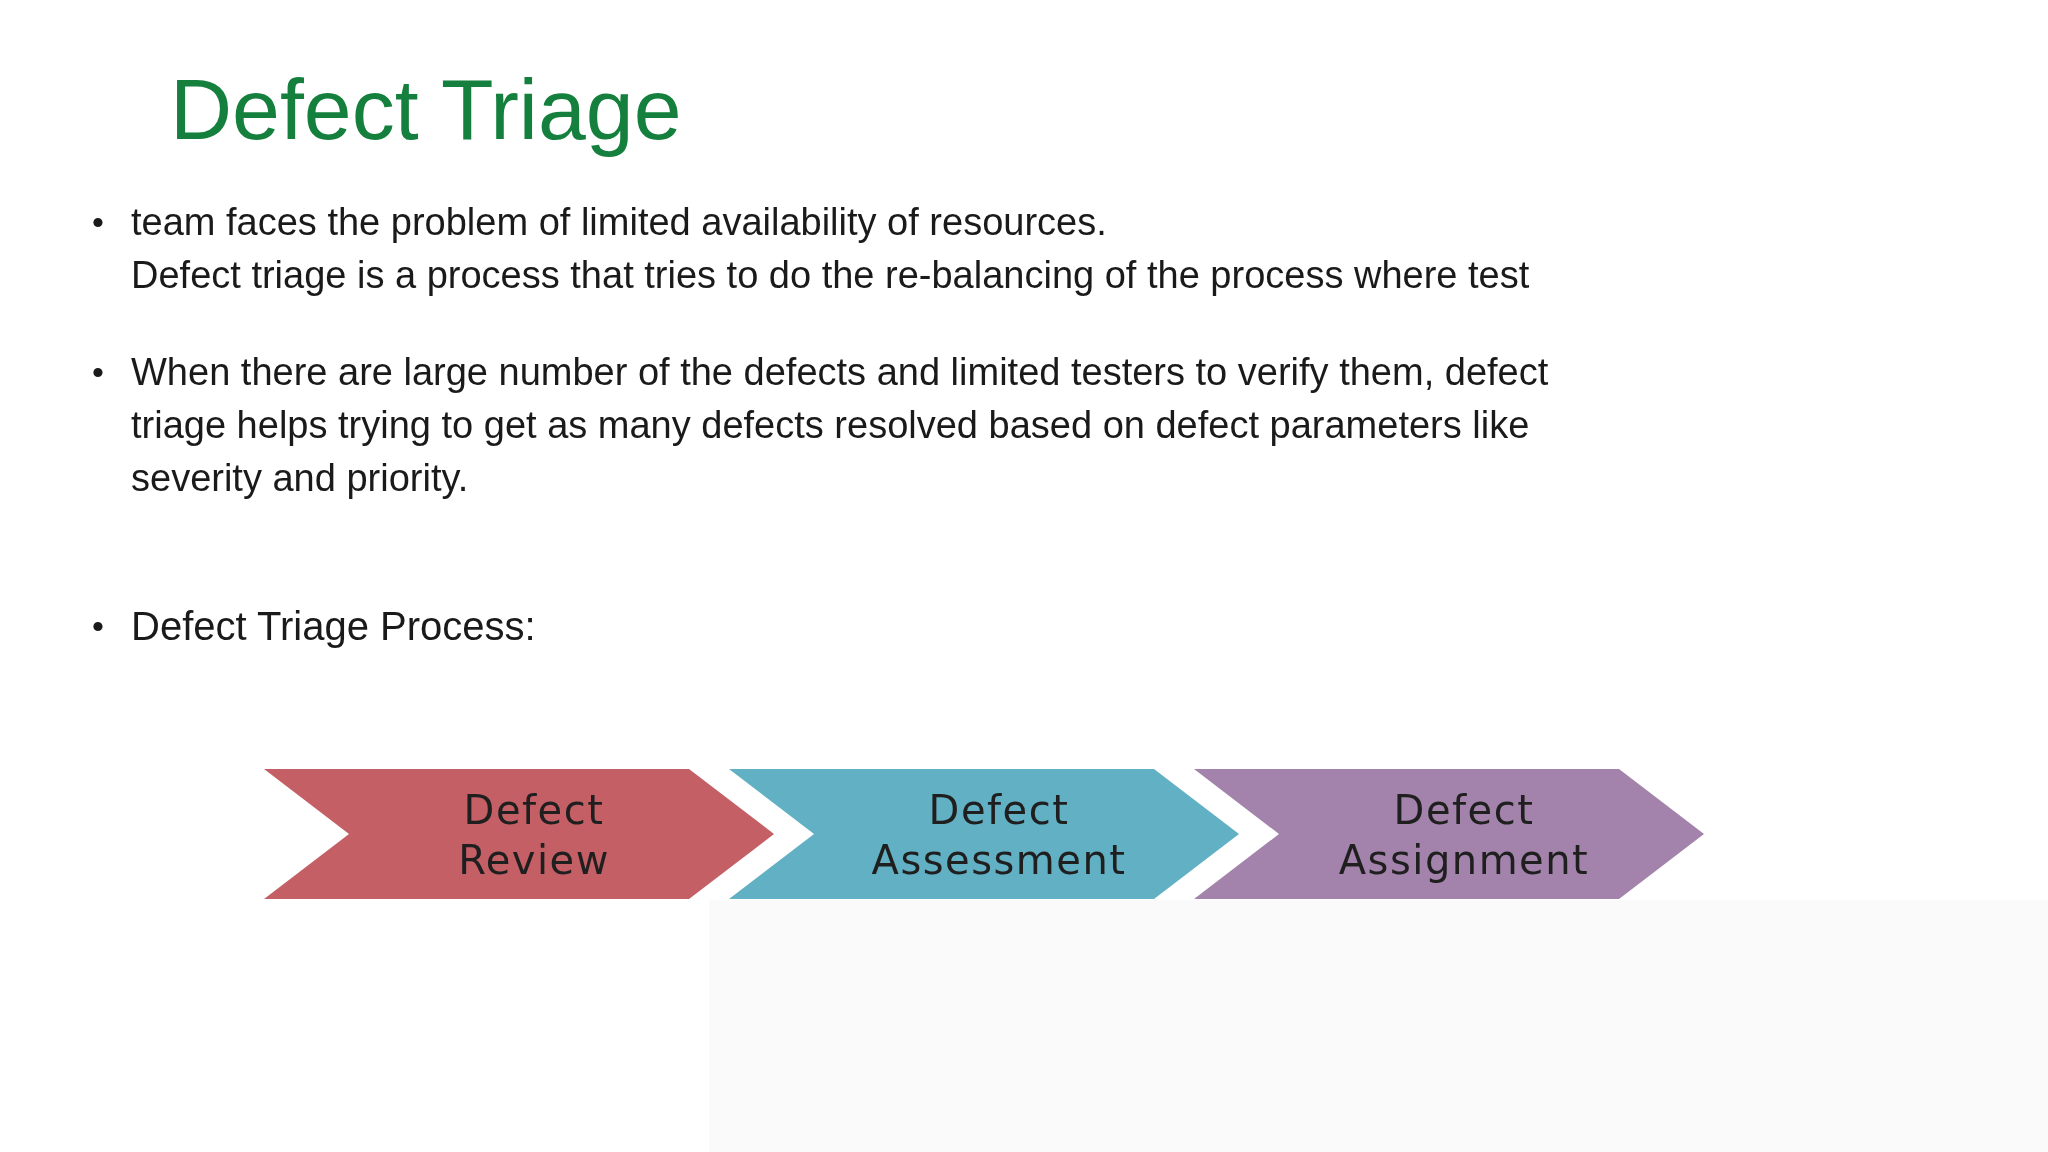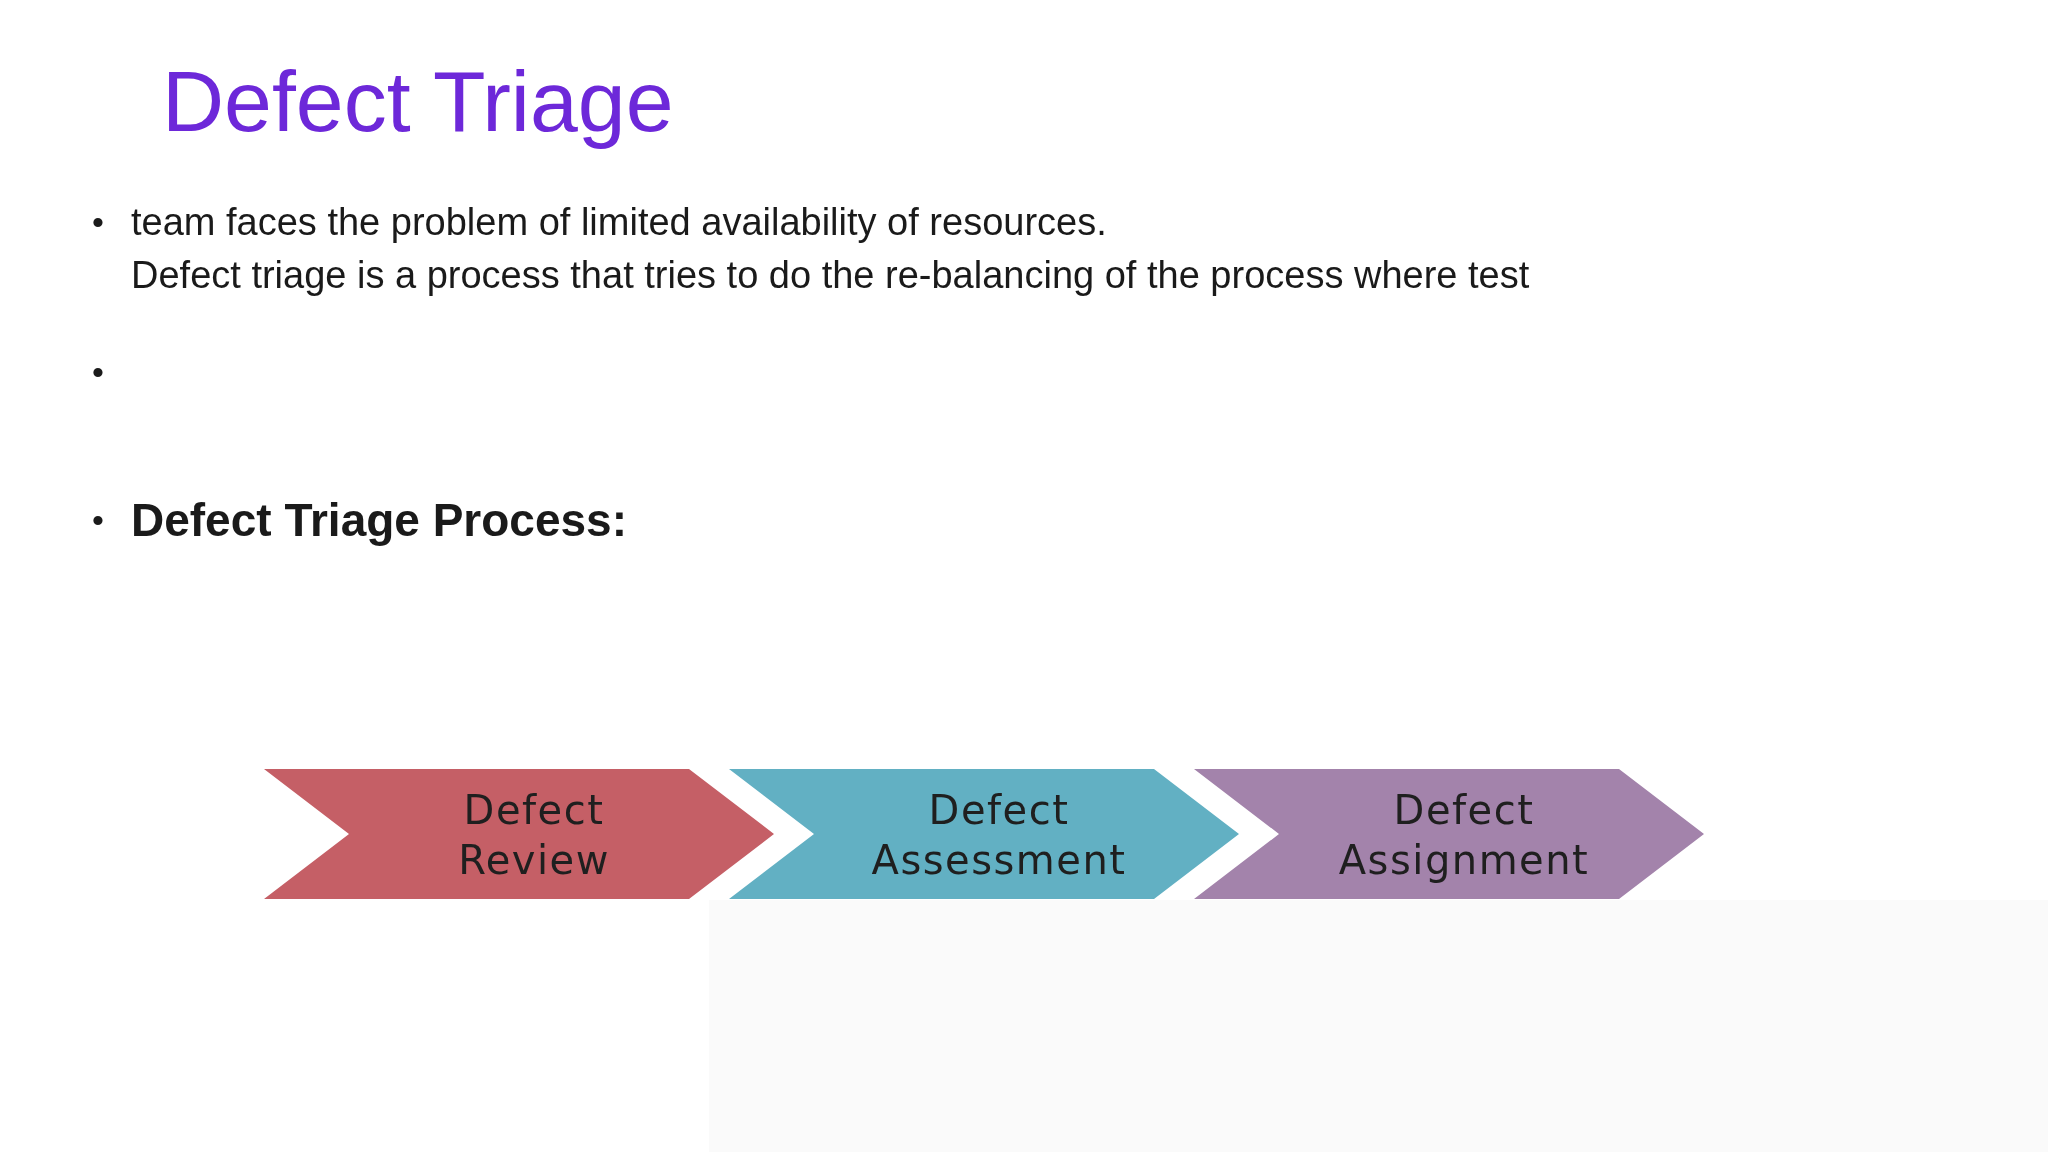--- a/index.html
+++ b/index.html
@@ -17,25 +17,25 @@
     left: 709px;
     top: 900px;
     width: 1339px;
     height: 252px;
     background: #fafafa;
   }
   .slide-title {
     position: absolute;
     left: 158px;
     top: 48px;
-    margin: 4px;
+    margin: 12px;
     font-size: 86px;
     font-weight: 400;
     letter-spacing: 0px;
-    color: #6d28d9;
+    color: #15803d;
     white-space: nowrap;
   }
   .bullets {
     position: absolute;
     left: 92px;
     top: 196px;
     width: 1880px;
   }
   .bullet-item {
     display: flex;
@@ -48,22 +48,22 @@
     width: 39px;
     flex: 0 0 39px;
     font-size: 34px;
     line-height: 53px;
     color: #1a1a1a;
   }
   .bullet-item .line { white-space: nowrap; }
   .bullet-2 { margin-top: 44px; }
   .bullet-3 { margin-top: 95px; }
   .bullet-3 .line {
-    font-weight: 700;
-    font-size: 46px;
+    font-weight: 400;
+    font-size: 40px;
   }
   .process-diagram {
     position: absolute;
     left: 264px;
     top: 769px;
     width: 1440px;
     height: 130px;
   }
   .process-diagram text {
     font-family: "DejaVu Sans", "Liberation Sans", sans-serif;
@@ -86,20 +86,25 @@
     <div class="bullet-item bullet-1">
       <span class="dot">•</span>
       <div>
         <div class="line">team faces the problem of limited availability of resources.</div>
         <div class="line">Defect triage is a process that tries to do the re-balancing of the process where test</div>
       </div>
     </div>
 
     <div class="bullet-item bullet-2">
       <span class="dot">•</span>
+      <div>
+        <div class="line">When there are large number of the defects and limited testers to verify them, defect</div>
+        <div class="line">triage helps trying to get as many defects resolved based on defect parameters like</div>
+        <div class="line">severity and priority.</div>
+      </div>
     </div>
 
     <div class="bullet-item bullet-3">
       <span class="dot">•</span>
       <div>
         <div class="line">Defect Triage Process:</div>
       </div>
     </div>
 
   </div>

